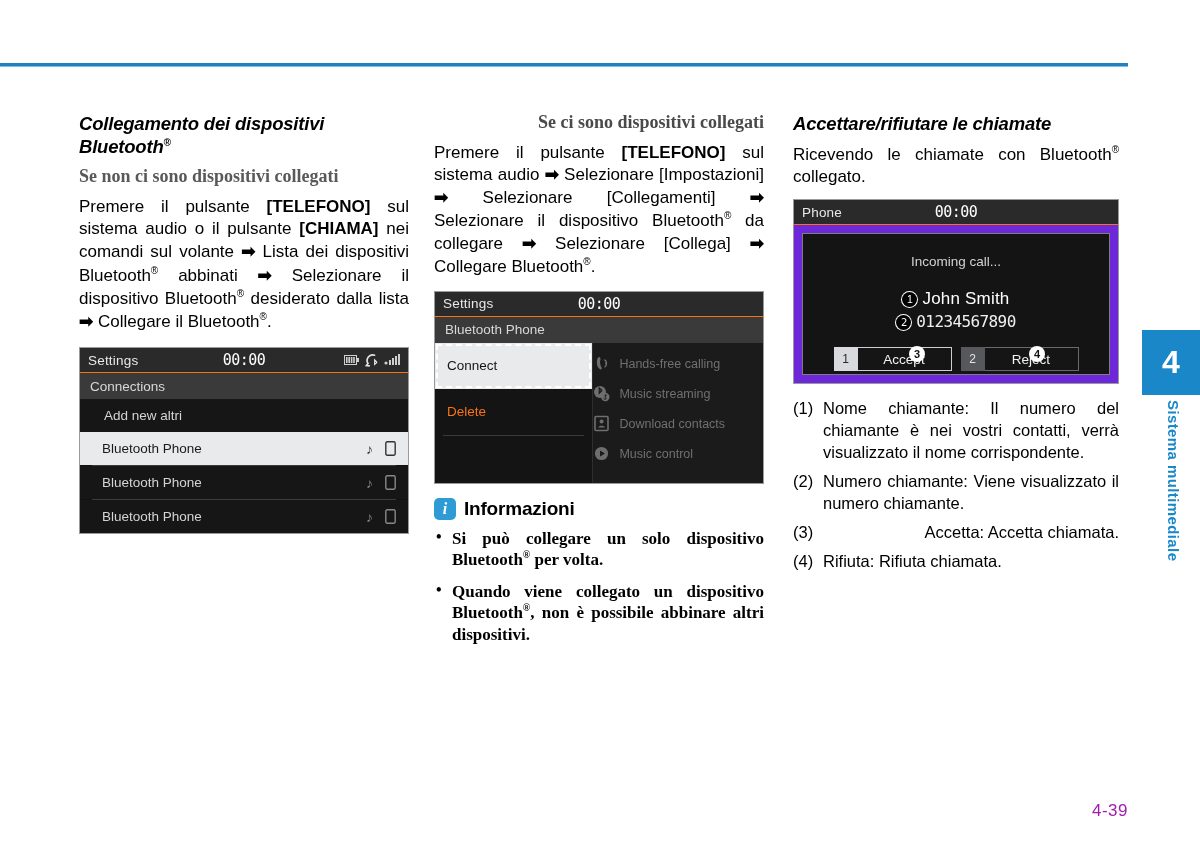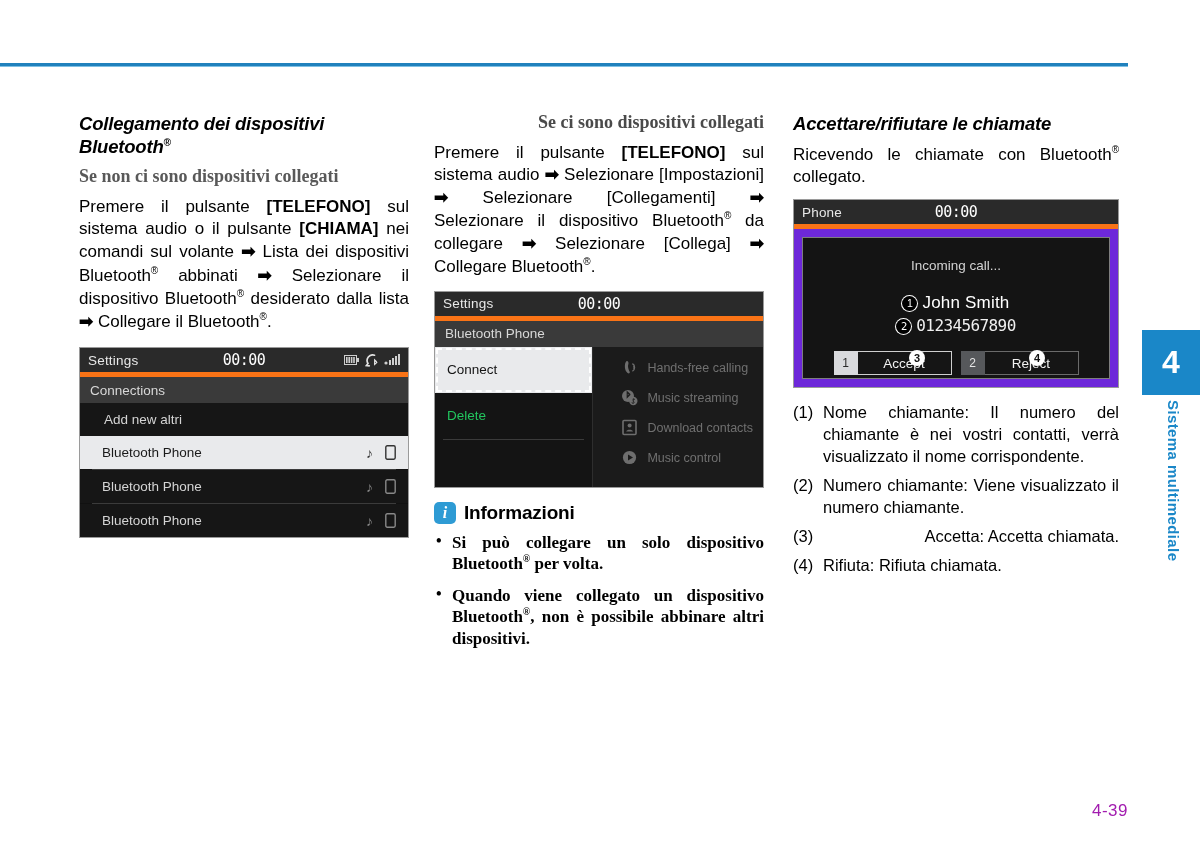--- a/index.html
+++ b/index.html
@@ -35,44 +35,44 @@
   h4.hdg-serif{font-family:"Liberation Serif", serif;font-size:18px;font-weight:bold;color:#595959;
     margin:0 0 8px 0;line-height:1.2;}
   p.body{font-size:17px;line-height:1.33;margin:0 0 10px 0;text-align:justify;}
   .b{font-weight:bold;}
   .arrow{font-weight:bold;}
   sup.reg{font-size:10px;vertical-align:super;}
 
   
   .hu{border:1px solid #9a9a9a;background:#111;box-sizing:border-box;}
   .hu-bar{background:#2a2a2a;height:24px;display:flex;align-items:center;padding:0 8px;
-    position:relative;border-bottom:5px solid #f97316;}
+    position:relative;border-bottom:1px solid #f97316;}
   .hu-bar .t{color:#e8e8e8;font-size:13.5px;letter-spacing:0.2px;}
   .hu-bar .clock{position:absolute;left:50%;transform:translateX(-50%);color:#fff;font-size:15px;
     font-family:"DejaVu Sans Mono", monospace;letter-spacing:-0.5px;}
   .hu-bar .icons{margin-left:auto;display:flex;gap:6px;align-items:center;}
 
   .hu-sub{background:#3a3a3a;height:26px;display:flex;align-items:center;padding:0 10px;}
   .hu-sub span{color:#d8d8d8;font-size:13.5px;}
 
   .hu-row{height:33px;display:flex;align-items:center;padding:0 12px 0 22px;
     color:#d4d4d4;font-size:13.5px;background:#161616;}
   .hu-row.sel{background:#e9eaec;color:#1a1a1a;}
   .hu-row .rowicons{margin-left:auto;display:flex;gap:12px;align-items:center;}
   .hu-divider{height:1px;background:#3b3b3b;margin:0 12px;}
 
   
   .hu2-body{display:flex;height:140px;background:#141414;}
   .hu2-left{width:48%;position:relative;}
   .hu2-right{flex:1;padding-top:6px;border-left:1px solid #2e2e2e;background:#1b1b1b;}
-  .menu-item{height:46px;display:flex;align-items:center;padding-left:12px;color:#22c55e;font-size:13.5px;}
+  .menu-item{height:46px;display:flex;align-items:center;padding-left:12px;color:#f97316;font-size:13.5px;}
   .menu-item.focus{background:#e9eaec;color:#141414;outline:2px dashed #fff;outline-offset:-3px;
     box-sizing:border-box;}
   .menu-sep{height:1px;background:#3b3b3b;margin:0 8px;}
-  .feat{height:30px;display:flex;align-items:center;gap:9px;padding-left:28px;color:#707070;font-size:12.5px;}
+  .feat{height:30px;display:flex;align-items:center;gap:9px;padding-left:0;color:#707070;font-size:12.5px;}
 
   
   .ph-body{background:#6d28d9;padding:8px;}
   .ph-inner{border:1px solid #7e7e7e;background:#141414;height:140px;position:relative;}
   .ph-incoming{color:#d2d2d2;font-size:13.5px;text-align:center;margin-top:20px;}
   .ph-name{color:#fff;font-size:17px;text-align:center;margin-top:20px;letter-spacing:0.2px;}
   .ph-num{color:#f0f0f0;font-size:16px;text-align:center;margin-top:3px;
     font-family:"DejaVu Sans Mono", monospace;letter-spacing:-0.6px;}
   .ph-btns{display:flex;justify-content:center;gap:9px;margin-top:16px;}
   .ph-btn{display:flex;align-items:stretch;height:24px;}

